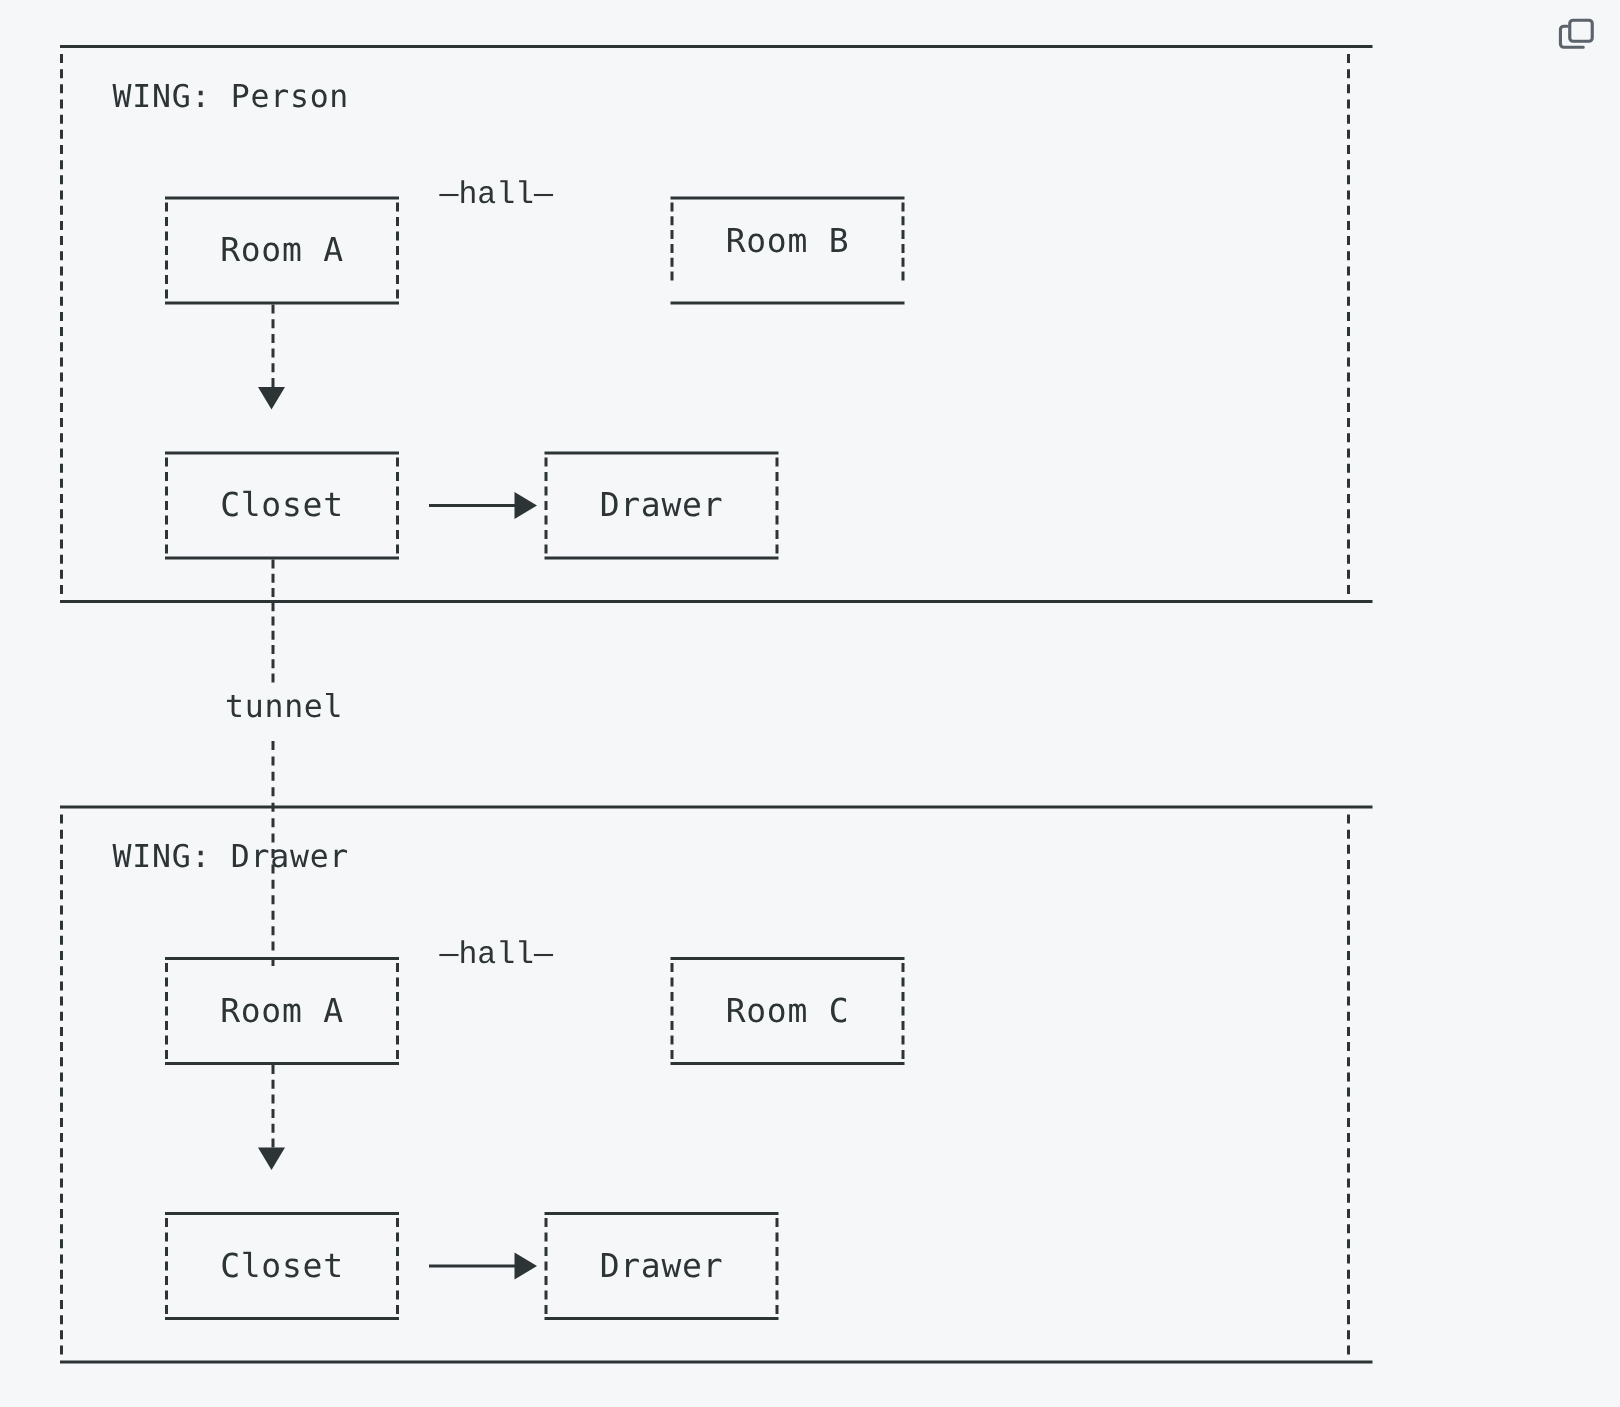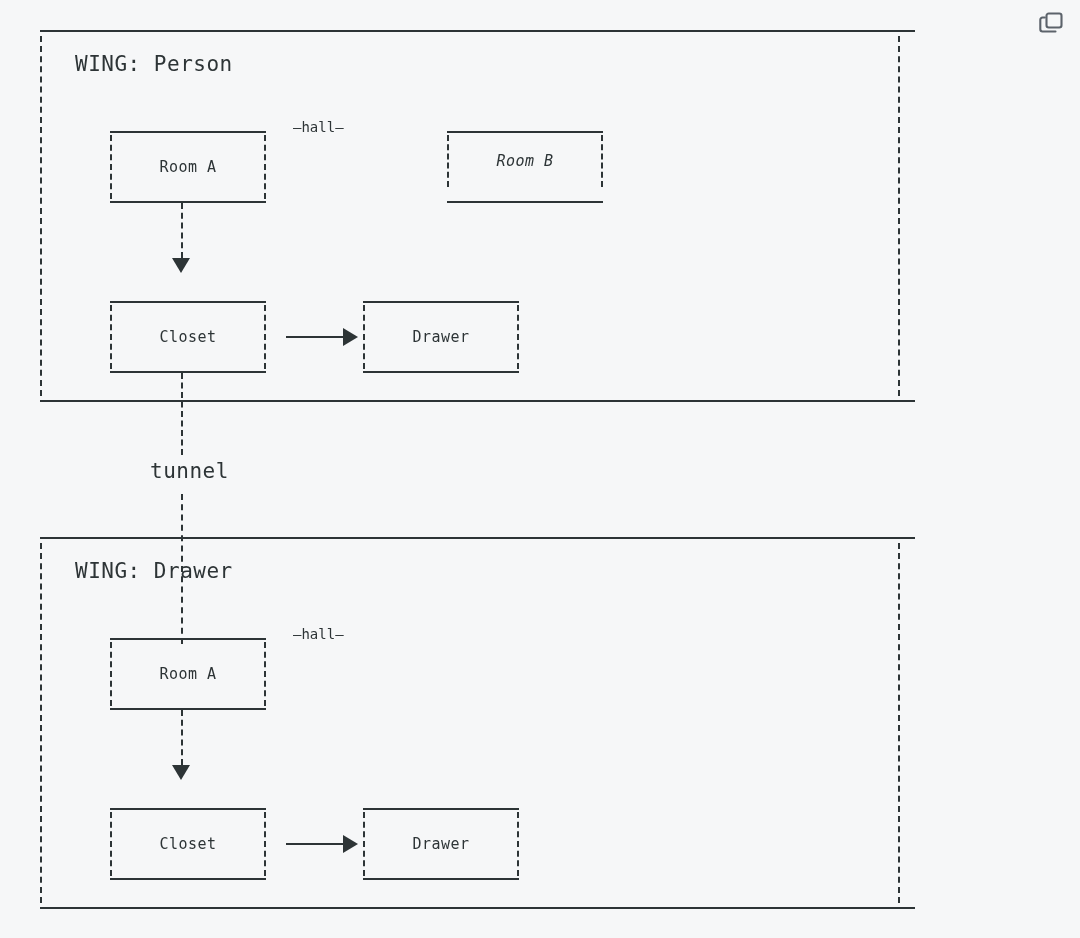--- a/index.html
+++ b/index.html
@@ -85,21 +85,21 @@
     border-left: 2.5px dashed #2d3436;
   }
   .node-left { left: 0; }
   .node-right { right: 0; }
   .node-label {
     position: absolute;
     left: 0; right: 0; top: 0; bottom: 0;
     display: flex;
     align-items: center;
     justify-content: center;
-    font-size: 15px;
+    font-size: 22px;
     letter-spacing: 0.5px;
     white-space: nowrap;
     color: #2d3436;
   }
 
   
   .v-dashed {
     position: absolute;
     width: 0;
     border-left: 2.5px dashed #2d3436;
@@ -129,25 +129,26 @@
     font-size: 21px;
     letter-spacing: 0.5px;
     white-space: nowrap;
     line-height: 1;
     color: #2d3436;
     background: #f6f7f8;
     padding: 2px 4px;
   }
   .hall-label {
     position: absolute;
-    font-size: 14px;
+    font-size: 21px;
     letter-spacing: 0px;
     white-space: nowrap;
     line-height: 1;
     color: #2d3436;
+    font-family: Liberation Mono, monospace;
   }
 </style>
 </head>
 <body>
 
 <div id="canvas">
 
   <div class="copy-icon">
     <svg width="30" height="28" viewBox="0 0 30 28" fill="none" aria-hidden="true">
       <rect x="10.5" y="4.5" width="15" height="14" rx="2.2" stroke="#5c636b" stroke-width="2.1" fill="none"></rect>
@@ -167,21 +168,21 @@
   <div class="hall-label" style="left:293px; top:120px;">—hall—</div>
 
   <div class="node" style="left:110px; top:131px; width:156px; height:72px;">
     <div class="node-top" style="top:0px;"></div>
     <div class="node-bottom" style="top:70px;"></div>
     <div class="node-left"></div>
     <div class="node-right"></div>
     <div class="node-label">Room A</div>
   </div>
 
-  <div class="node" style="left:447px; top:131px; width:156px; height:60px;font-style:italic;">
+  <div class="node" style="left:447px; top:131px; width:156px; height:60px;">
     <div class="node-top" style="top:0px;"></div>
     <div class="node-bottom" style="top:70px;"></div>
     <div class="node-left"></div>
     <div class="node-right"></div>
     <div class="node-label">Room B</div>
   </div>
 
   <div class="v-dashed" style="left:181px; top:203px; height:55px;"></div>
   <div class="arrow-down" style="left:172px; top:258px;"></div>
 
@@ -220,20 +221,27 @@
   <div class="hall-label" style="left:293px; top:627px;">—hall—</div>
 
   <div class="node" style="left:110px; top:638px; width:156px; height:72px;">
     <div class="node-top" style="top:0px;"></div>
     <div class="node-bottom" style="top:70px;"></div>
     <div class="node-left"></div>
     <div class="node-right"></div>
     <div class="node-label">Room A</div>
   </div>
 
+  <div class="node" style="left:447px; top:638px; width:156px; height:72px;">
+    <div class="node-top" style="top:0px;"></div>
+    <div class="node-bottom" style="top:70px;"></div>
+    <div class="node-left"></div>
+    <div class="node-right"></div>
+    <div class="node-label">Room C</div>
+  </div>
 
   <div class="v-dashed" style="left:181px; top:710px; height:55px;"></div>
   <div class="arrow-down" style="left:172px; top:765px;"></div>
 
   <div class="node" style="left:110px; top:808px; width:156px; height:72px;">
     <div class="node-top" style="top:0px;"></div>
     <div class="node-bottom" style="top:70px;"></div>
     <div class="node-left"></div>
     <div class="node-right"></div>
     <div class="node-label">Closet</div>

